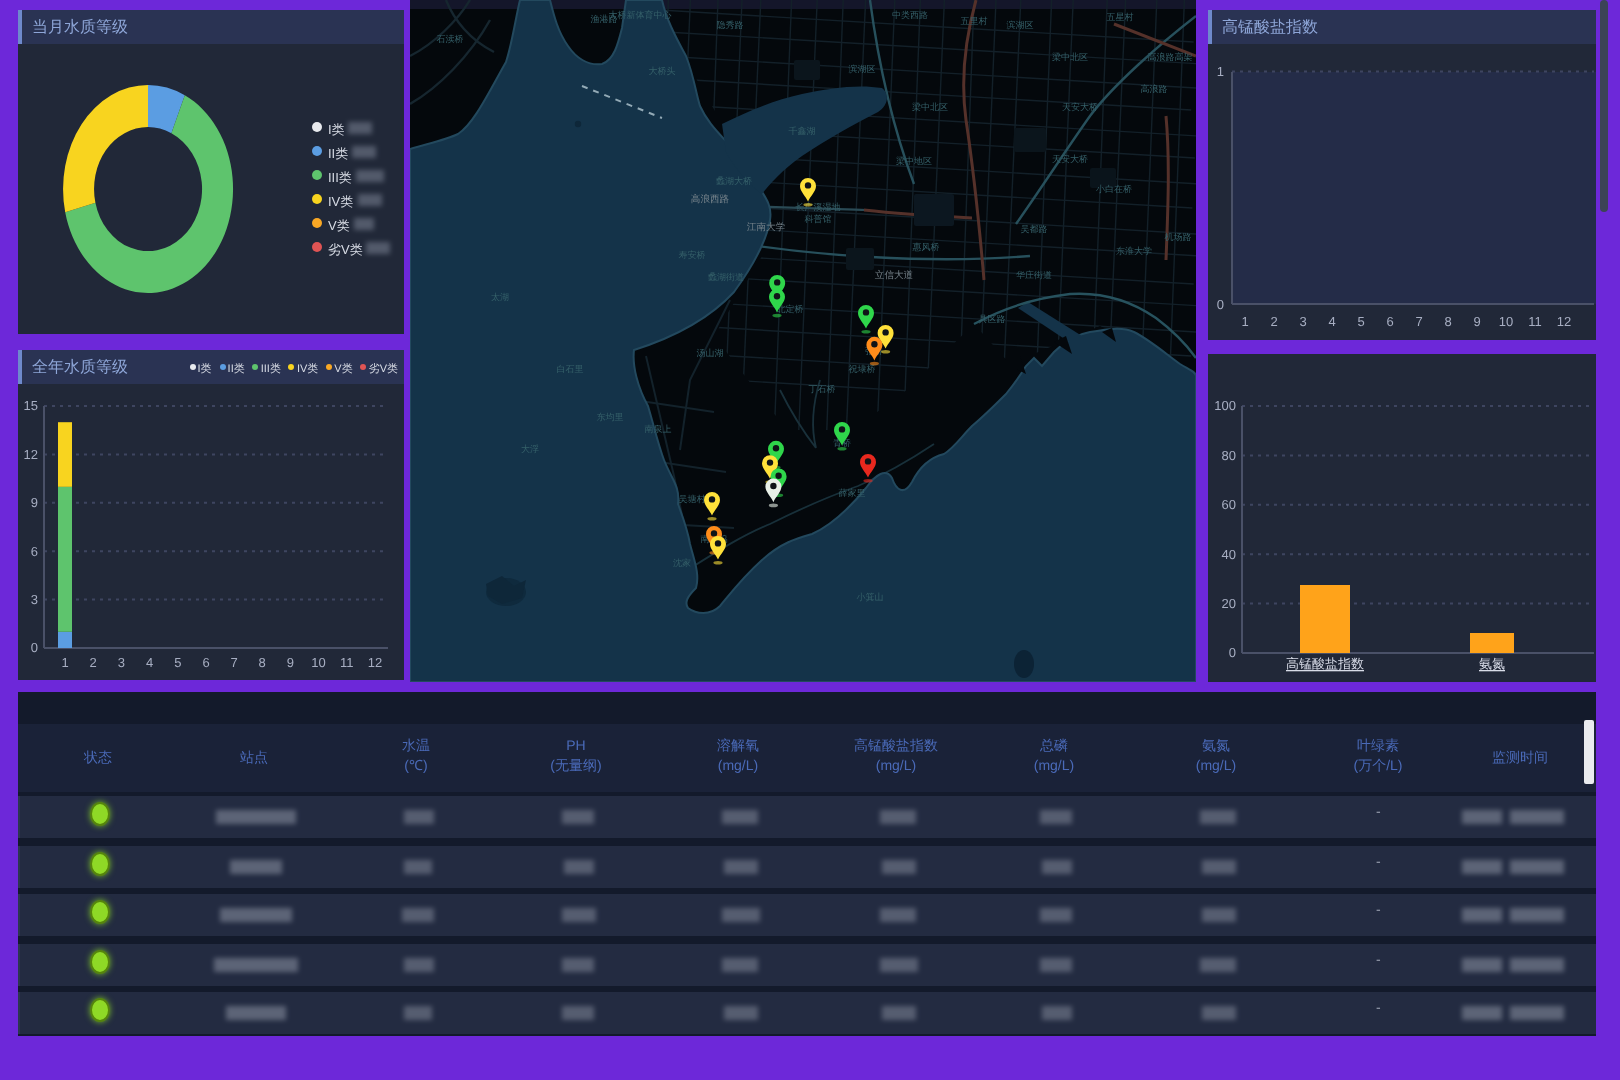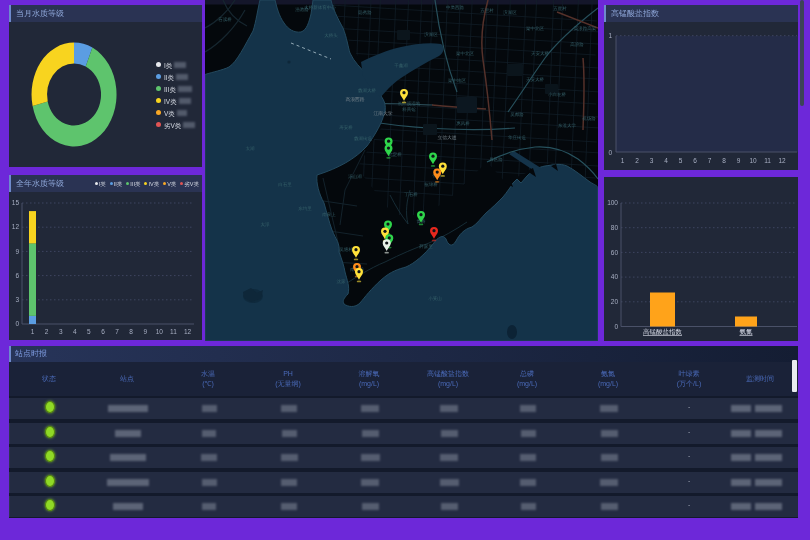--- a/index.html
+++ b/index.html
@@ -285,21 +285,20 @@
         <text x="14" y="151.7" fill="#a7aec2" font-size="6.5" text-anchor="end">0</text>
         <line x1="17" y1="26" x2="17" y2="149.5" stroke="#4a5168" stroke-width="1"></line>
         <rect x="46" y="115.5" width="25" height="34" fill="#ffa31a"></rect>
         <rect x="131" y="139.5" width="22" height="10" fill="#ffa31a"></rect>
         <text x="58.5" y="157" fill="#d8dce8" font-size="6.5" text-anchor="middle" text-decoration="underline">高锰酸盐指数</text>
         <text x="142" y="157" fill="#d8dce8" font-size="6.5" text-anchor="middle" text-decoration="underline">氨氮</text>
       </svg>
 </div>
 
 <div id="tbl" style="position:absolute;left:9px;top:346px;width:789px;height:172px;background:#131a2b">
-  <div style="position:absolute;left:0;top:0;width:789px;height:16px;background:linear-gradient(90deg,#273459,#141d33);border-left:2px solid #6e89cc;color:#7e9be0;font-size:8px;line-height:16px;padding-left:4px">站点时报</div>
   <div style="position:absolute;left:0;top:16px;width:789px;height:34px;background:#1a2238">
         <div style="position:absolute;left:-5px;top:12px;width:90px;text-align:center;color:#4a6ab8;font-size:7px">状态</div>
         <div style="position:absolute;left:73px;top:12px;width:90px;text-align:center;color:#4a6ab8;font-size:7px">站点</div>
         <div style="position:absolute;left:154px;top:7px;width:90px;text-align:center;color:#4a6ab8;font-size:7px;line-height:10px">水温<br>(℃)</div>
         <div style="position:absolute;left:234px;top:7px;width:90px;text-align:center;color:#4a6ab8;font-size:7px;line-height:10px">PH<br>(无量纲)</div>
         <div style="position:absolute;left:315px;top:7px;width:90px;text-align:center;color:#4a6ab8;font-size:7px;line-height:10px">溶解氧<br>(mg/L)</div>
         <div style="position:absolute;left:394px;top:7px;width:90px;text-align:center;color:#4a6ab8;font-size:7px;line-height:10px">高锰酸盐指数<br>(mg/L)</div>
         <div style="position:absolute;left:473px;top:7px;width:90px;text-align:center;color:#4a6ab8;font-size:7px;line-height:10px">总磷<br>(mg/L)</div>
         <div style="position:absolute;left:554px;top:7px;width:90px;text-align:center;color:#4a6ab8;font-size:7px;line-height:10px">氨氮<br>(mg/L)</div>
         <div style="position:absolute;left:635px;top:7px;width:90px;text-align:center;color:#4a6ab8;font-size:7px;line-height:10px">叶绿素<br>(万个/L)</div>

